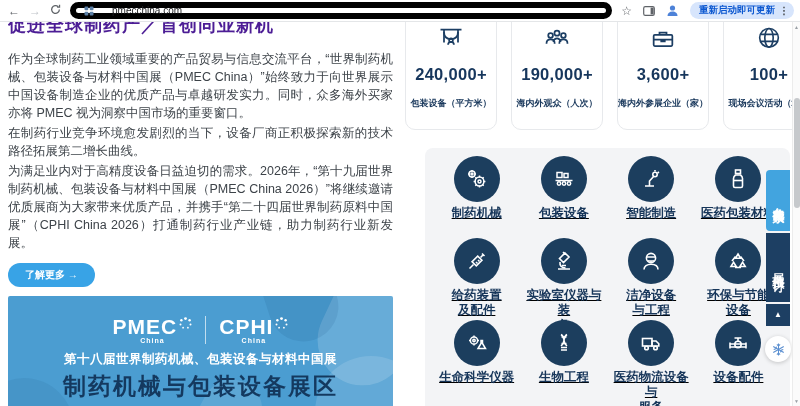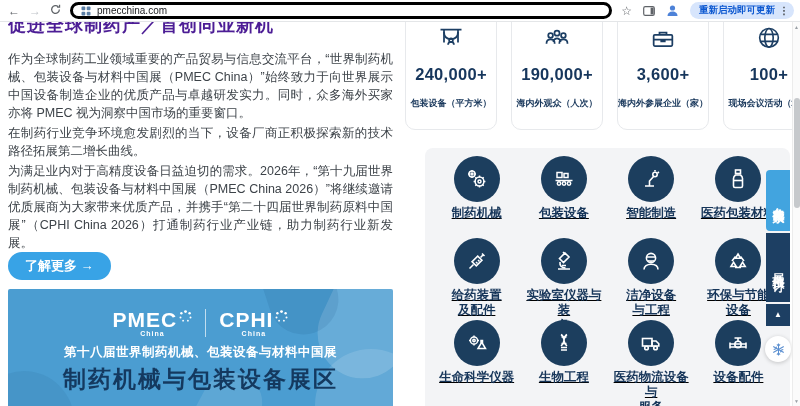--- a/index.html
+++ b/index.html
@@ -11,22 +11,22 @@
   }
   
   .chrome {
     height:22px; background:#fff; border-bottom:1px solid #e4e6e8;
     display:flex; align-items:center; padding:0 6px 0 8px; gap:9px;
     position:relative; z-index:5;
   }
   .nav-ico { font-size:12px; color:#5f6368; line-height:22px; }
   .nav-ico.disabled { color:#c0c4c9; }
   .urlbar {
-    height:17px; width:575px; background:#fff; border:3px solid #000000;
-    border-radius:9px; display:flex; align-items:center; padding:0 8px; gap:6px;
+    height:17px; width:575px; background:#fff; border:6px solid #000000;
+    border-radius:9px; display:flex; align-items:center; padding:0 8px; gap:18px;
   }
   .urlbar .favicon { display:flex; }
   .url-text { font-size:10px; color:#202124; }
   .chrome-right { margin-left:auto; display:flex; align-items:center; gap:11px; }
   .star { font-size:12px; color:#5f6368; }
   .update-pill {
     height:17px; background:#d7e5fc; border-radius:9px;
     display:flex; align-items:center; gap:4px; padding:0 5px 0 9px;
     color:#0b57d0; font-size:9.5px; font-weight:bold; white-space:nowrap;
   }
@@ -38,22 +38,22 @@
   .page-heading {
     margin:-9px 0 0 0; font-size:18px; font-weight:bold; color:#4c1d95;
     letter-spacing:1px; white-space:nowrap; overflow:hidden;
   }
   .left-col p {
     margin:0; font-size:12.5px; line-height:18px; color:#3d4349; text-align:justify;
   }
   .left-col p.first { margin-top:13px; }
   .left-col p + p { margin-top:2px; }
   .more-btn {
-    display:inline-block; background:#38a3e6; color:#fff;
-    font-size:13px; font-weight:bold; padding:5px 17px; border-radius:15px; cursor:pointer;
+    display:inline-block; margin-top:11px; background:#38a3e6; color:#fff;
+    font-size:10px; font-weight:bold; padding:5px 17px; border-radius:15px; cursor:pointer;
   }
   .banner {
     margin-top:9px; height:130px; background:#4b9dd1; border-radius:2px;
     position:relative; overflow:hidden; text-align:center; color:#fff;
   }
   .banner .shape { position:absolute; }
   .s1 { right:-22px; top:-34px; width:90px; height:125px; background:rgba(255,255,255,.16); border-radius:45px; transform:rotate(25deg); }
   .s2 { right:58px; top:-46px; width:70px; height:92px; background:rgba(10,58,105,.10); border-radius:35px; transform:rotate(-18deg); }
   .s3 { right:-34px; bottom:-42px; width:112px; height:112px; background:rgba(255,255,255,.13); border-radius:56px; }
   .s4 { left:-34px; bottom:-52px; width:100px; height:100px; background:rgba(10,58,105,.08); border-radius:50px; }

